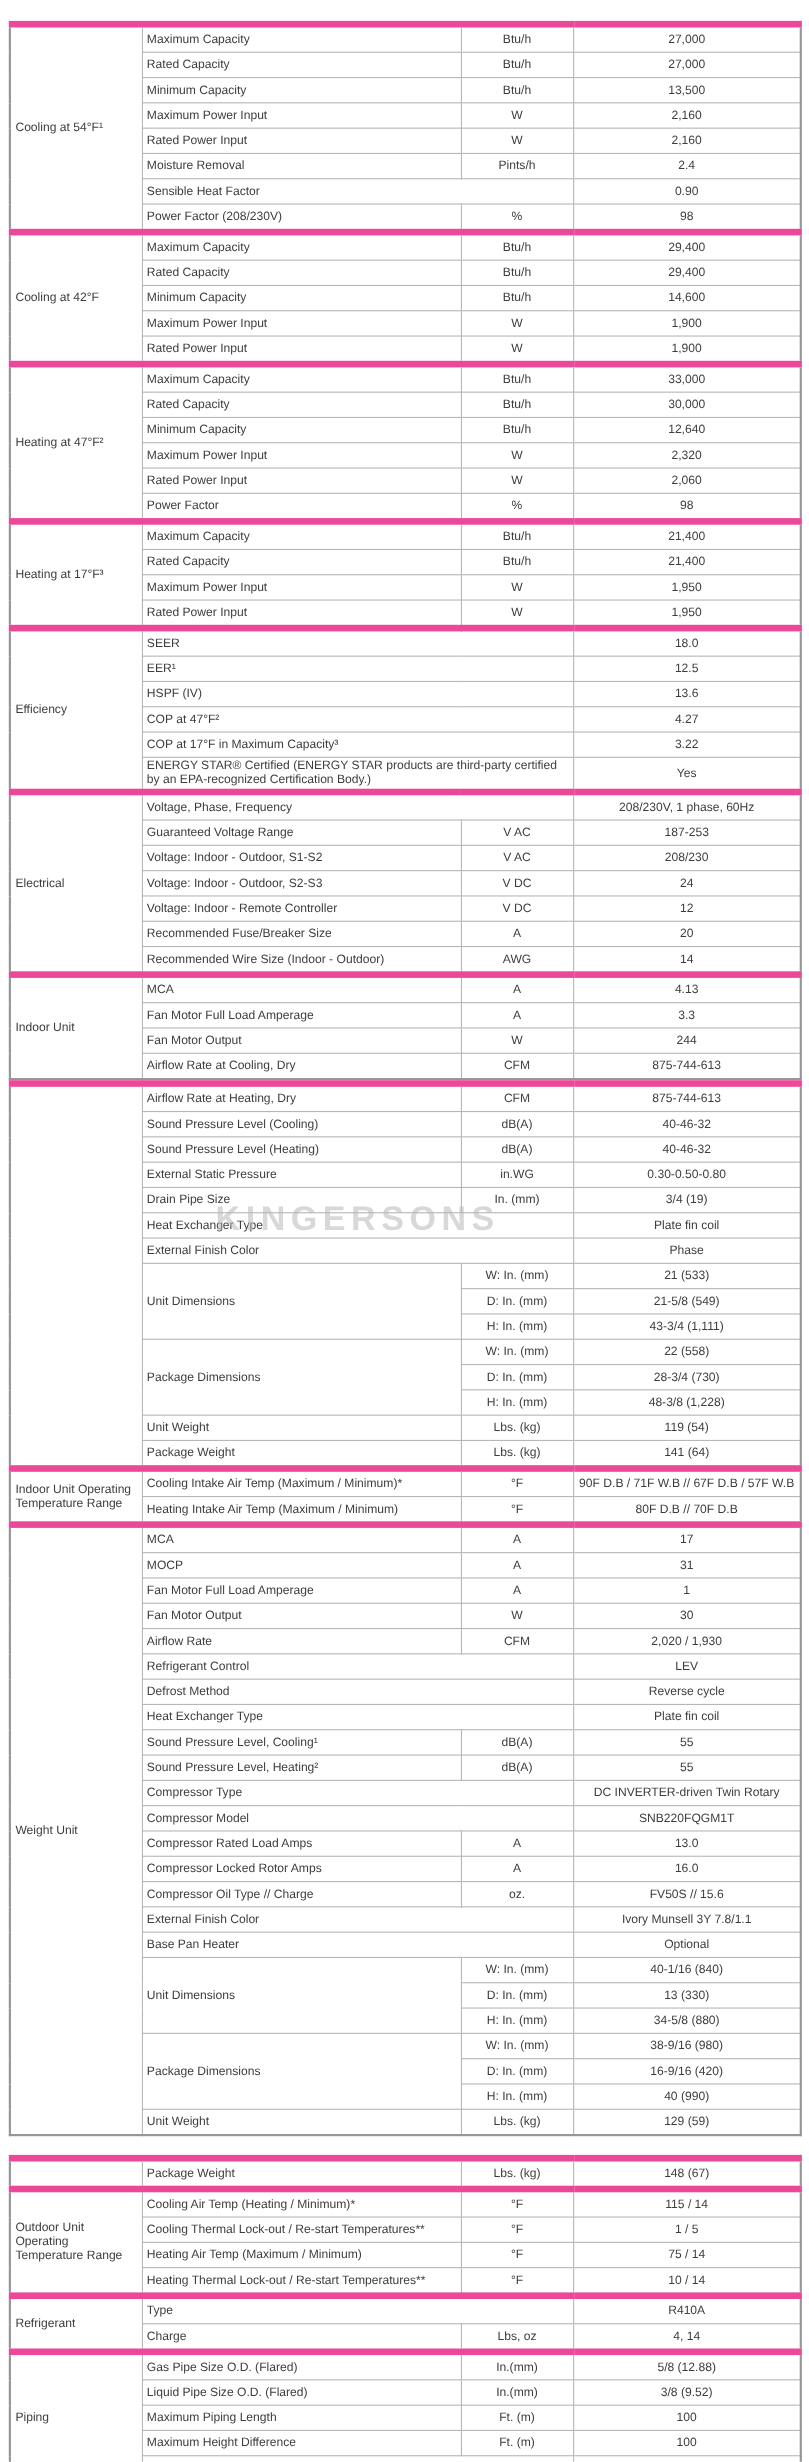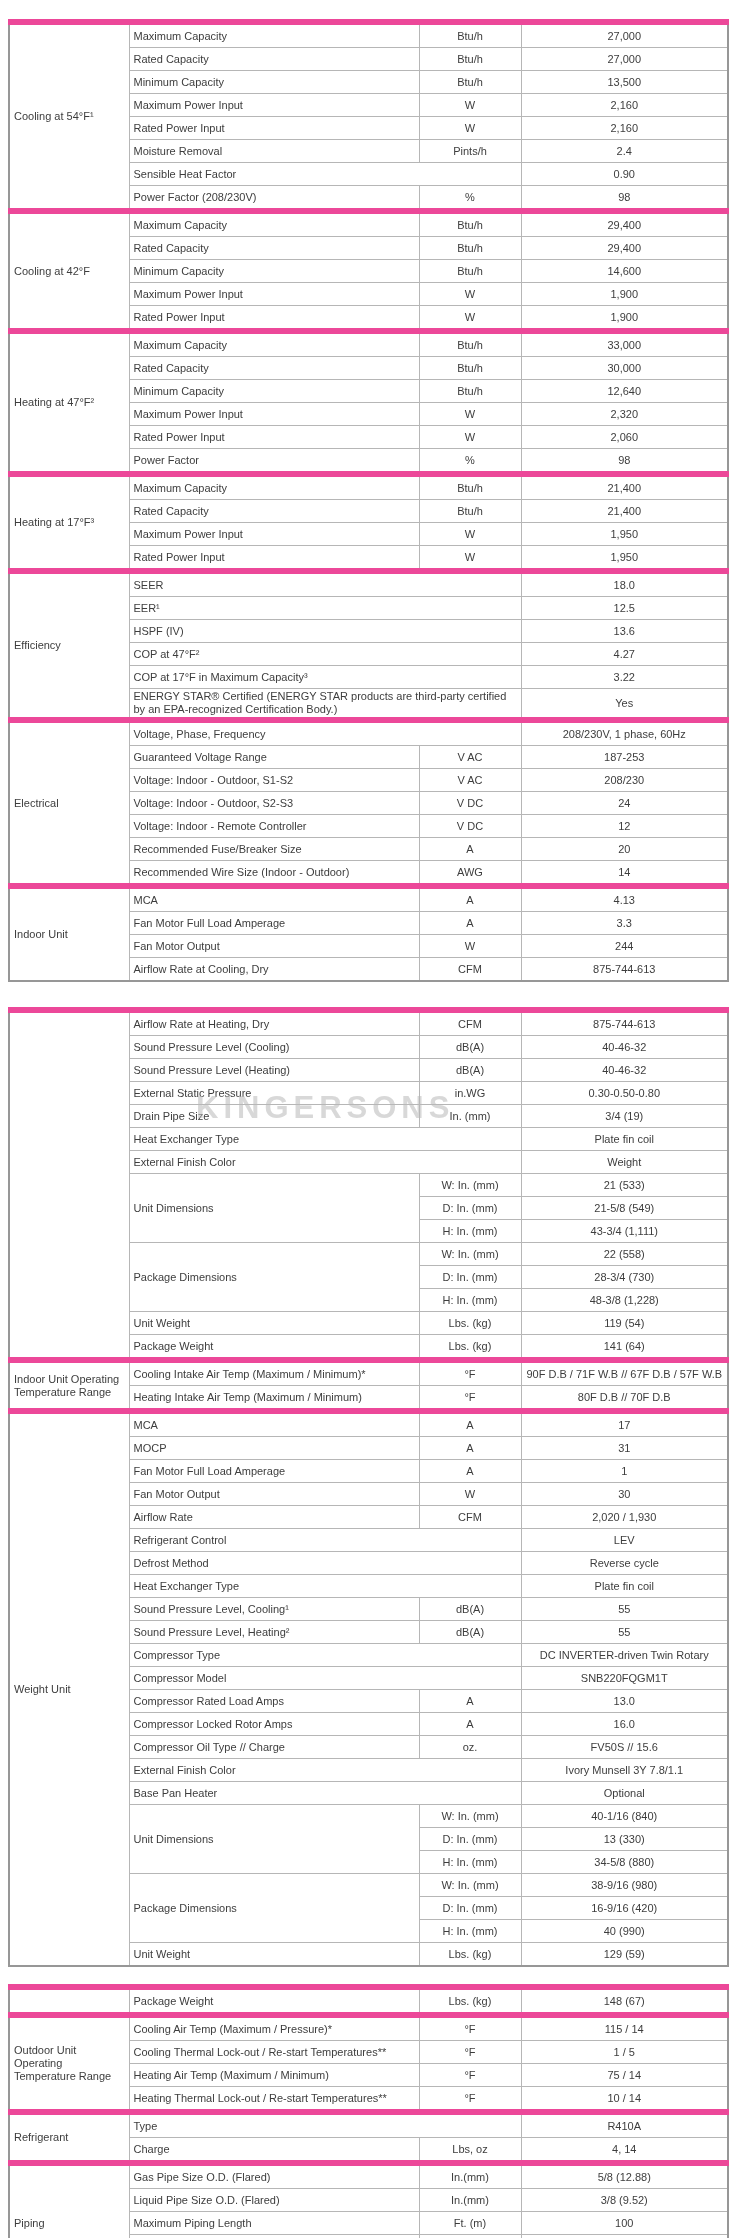--- a/index.html
+++ b/index.html
@@ -18,21 +18,21 @@
   }
   table.spec-table tr.group-start td { border-top:6px solid #ec4899; }
   td.group-label-cell { text-align:left; padding-left:13px; }
   td.spec-name-cell  { text-align:left; padding-left:8px; }
   td.unit-cell, td.value-cell { text-align:center; padding:1px 2px; }
   
   table.main  col.col-group { width:120px; }
   table.main  col.col-name  { width:290px; }
   table.main  col.col-unit  { width:102px; }
   table.main  col.col-value { width:207px; }
-  .mt1 { margin-top:25px; }
+  .mt1 { margin-top:0; }
   .mt2 { margin-top:17px; }
   .notes-heading { font-size:16px; color:#3d3d3d; margin:14px 0 9px 1px; }
   .watermark {
     position:absolute; left:196px; top:1090px; z-index:5;
     font-size:31px; font-weight:bold; letter-spacing:5px;
     color:#b9b9b9; opacity:0.55; pointer-events:none;
   }
 </style>
 </head>
 <body>
@@ -284,21 +284,21 @@
           <td class="spec-name-cell">Drain Pipe Size</td>
           <td class="unit-cell">In. (mm)</td>
           <td class="value-cell">3/4 (19)</td>
         </tr>
         <tr>
           <td class="spec-name-cell" colspan="2">Heat Exchanger Type</td>
           <td class="value-cell">Plate fin coil</td>
         </tr>
         <tr>
           <td class="spec-name-cell" colspan="2">External Finish Color</td>
-          <td class="value-cell">Weight</td>
+          <td class="value-cell">Phase</td>
         </tr>
         <tr>
           <td class="spec-name-cell" rowspan="3">Unit Dimensions</td>
           <td class="unit-cell">W: In. (mm)</td>
           <td class="value-cell">21 (533)</td>
         </tr>
         <tr>
           <td class="unit-cell">D: In. (mm)</td>
           <td class="value-cell">21-5/8 (549)</td>
         </tr>
@@ -462,21 +462,21 @@
     </colgroup>
     <tbody>
         <tr class="group-start">
           <td class="group-label-cell" rowspan="1"></td>
           <td class="spec-name-cell">Package Weight</td>
           <td class="unit-cell">Lbs. (kg)</td>
           <td class="value-cell">148 (67)</td>
         </tr>
         <tr class="group-start">
           <td class="group-label-cell" rowspan="4">Outdoor Unit Operating Temperature Range</td>
-          <td class="spec-name-cell">Cooling Air Temp (Maximum / Pressure)*</td>
+          <td class="spec-name-cell">Cooling Air Temp (Heating / Minimum)*</td>
           <td class="unit-cell">°F</td>
           <td class="value-cell">115 / 14</td>
         </tr>
         <tr>
           <td class="spec-name-cell">Cooling Thermal Lock-out / Re-start Temperatures**</td>
           <td class="unit-cell">°F</td>
           <td class="value-cell">1 / 5</td>
         </tr>
         <tr>
           <td class="spec-name-cell">Heating Air Temp (Maximum / Minimum)</td>

